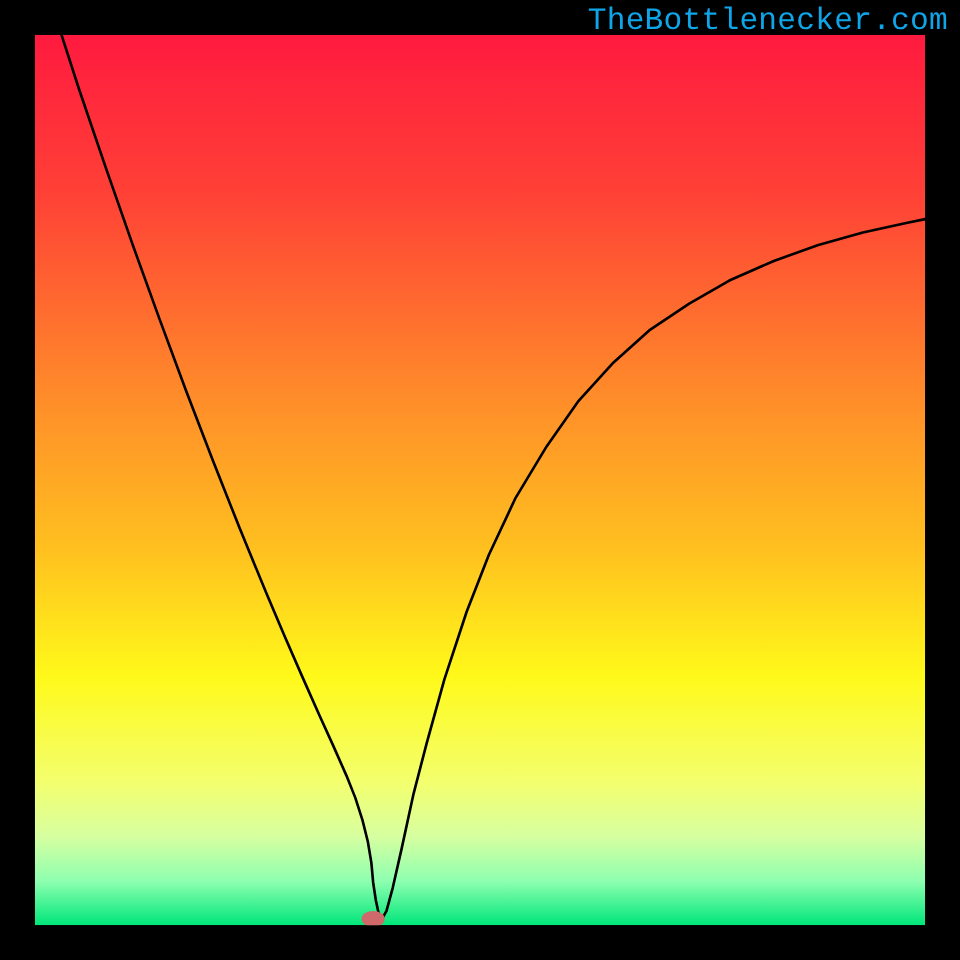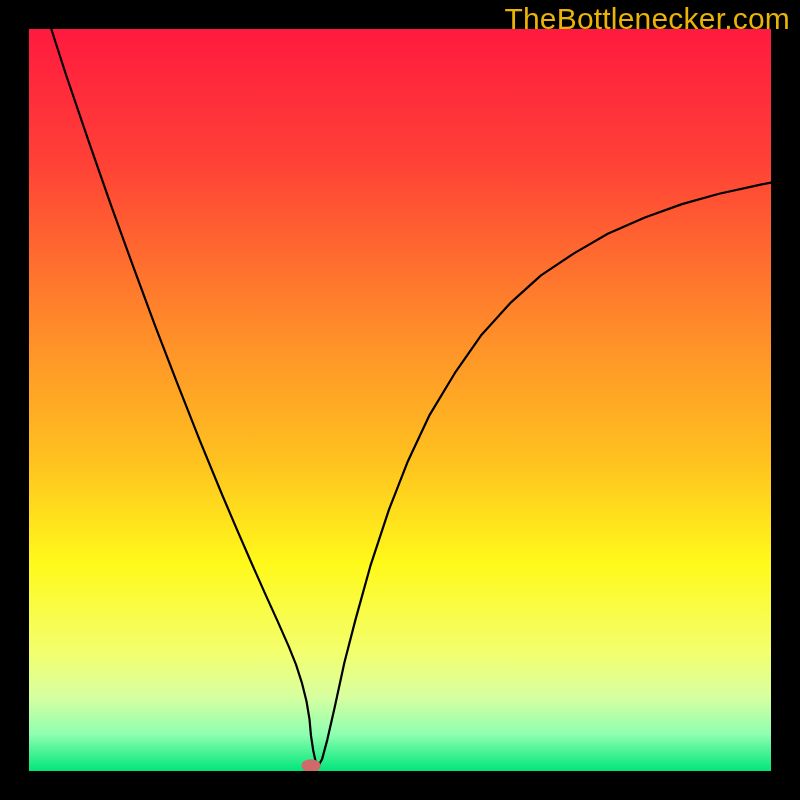--- a/index.html
+++ b/index.html
@@ -14,26 +14,27 @@
   .outer {
     position: relative;
     width: 800px;
     height: 800px;
     background: #000;
   }
   .watermark {
     position: absolute;
     top: 2px;
     right: 10px;
-    color: #eab308;
-    font-size: 30px;
+    color: #0ea5e9;
+    font-size: 26px;
     font-weight: 500;
     letter-spacing: 0.2px;
     z-index: 20;
     user-select: none;
+    font-family: Liberation Mono, monospace;
   }
   .plot-frame {
     position: absolute;
     left: 29px;
     top: 29px;
     width: 742px;
     height: 742px;
     background: #000;
   }
   svg {

